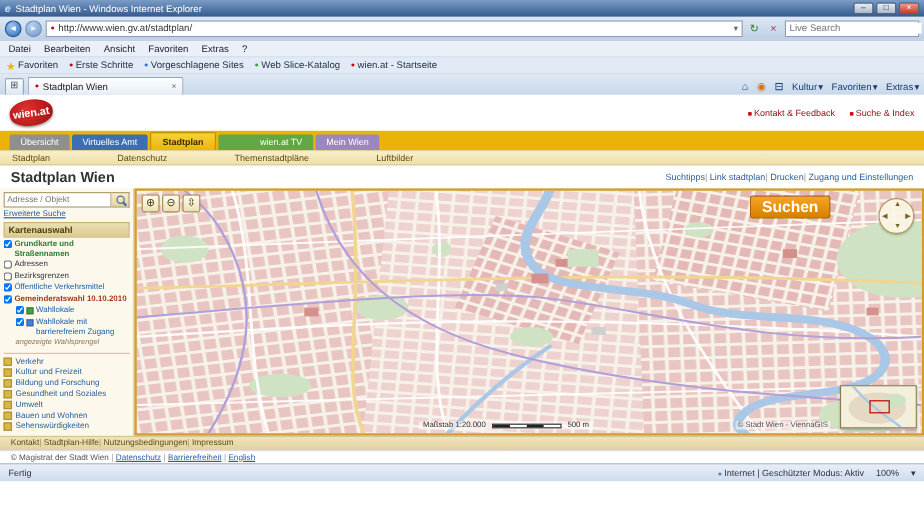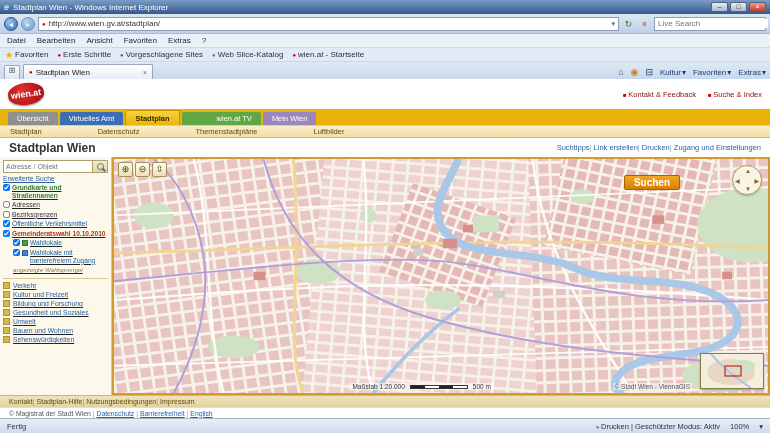--- a/index.html
+++ b/index.html
@@ -56,21 +56,21 @@
   .st3{background:#61a744;padding-left:35px;} .st4{background:#9b87bd;}
 
   .subnav{height:13px;background:linear-gradient(#f8eecb,#efdfa8);border-top:1px solid #e0cf96;border-bottom:1px solid #cdb878;display:flex;align-items:center;gap:56px;padding:0 10px;font-size:7.5px;color:#5f4c12;}
 
   .pagetitle-row{height:19px;display:flex;align-items:center;padding:0 9px;background:#fff;}
   .ptitle{font-size:12px;font-weight:bold;color:#333;}
   .plinks{margin-left:auto;display:flex;font-size:7.5px;color:#2a5fa0;padding-left:32px;}
   .plinks span + span::before{content:" | ";color:#999;}
 
   
-  .main{display:flex;height:238px;text-decoration:underline;}
+  .main{display:flex;height:206px;}
   .sidebar{width:112px;background:#fcf8ec;border-right:1px solid #d9c98f;padding:3px 3px;display:flex;flex-direction:column;gap:2px;overflow:hidden;}
   .sb-search{display:flex;height:13px;}
   .sb-search input{flex:1;min-width:0;border:1px solid #b0a070;font-size:7px;padding:0 2px;background:#fff;font-family:inherit;outline:none;}
   .sb-btn{width:15px;background:linear-gradient(#f5eccb,#e3d49e);border:1px solid #b0a070;border-left:none;display:flex;align-items:center;justify-content:center;}
   .sb-adv{font-size:6.8px;color:#2a5fa0;text-decoration:underline;}
   .sb-section{background:linear-gradient(#eadfb2,#ddcc8e);border:1px solid #c4b176;font-size:7.5px;font-weight:bold;color:#4a3c10;padding:1px 3px;margin-top:1px;}
   .layer{display:flex;gap:2px;font-size:6.6px;line-height:1.15;align-items:flex-start;color:#334;}
   .layer input{width:7px;height:7px;margin:0;flex:none;}
   .lg{color:#2e7d32;font-weight:bold;}
   .lb{color:#1a5fa8;}
@@ -80,21 +80,21 @@
   .sq{width:6px;height:6px;flex:none;margin-top:1px;border:1px solid rgba(0,0,0,.25);}
   .sq.g{background:#4a9e4a;} .sq.b{background:#4a7fd0;}
   .cats{margin-top:3px;border-top:1px solid #d9c98f;padding-top:3px;display:flex;flex-direction:column;gap:2px;}
   .cat{display:flex;gap:3px;align-items:center;font-size:6.8px;color:#2a5fa0;}
   .cat .ci{width:7px;height:7px;background:#d9b84a;border:1px solid #b09030;flex:none;}
 
   .mapwrap{flex:1;position:relative;border:2px solid #d29a2f;background:#f2ede2;overflow:hidden;cursor:grab;}
   svg.map{position:absolute;inset:0;width:100%;height:100%;}
   .mapctl{position:absolute;top:3px;left:4px;display:flex;gap:2px;}
   .mctl{width:15px;height:15px;background:linear-gradient(#fffdf4,#ecdfb8);border:1px solid #a89050;border-radius:2px;font-size:9px;line-height:13px;text-align:center;color:#4a3c10;}
-  .map-search{position:absolute;top:4px;right:88px;background:linear-gradient(#f5a623,#d87f00);color:#fff;border:1px solid #a86000;border-radius:2px;font-size:10px;font-weight:bold;padding:1px 9px;margin-top:12px;}
+  .map-search{position:absolute;top:4px;right:76px;background:linear-gradient(#f5a623,#d87f00);color:#fff;border:1px solid #a86000;border-radius:2px;font-size:13px;font-weight:bold;padding:1px 9px;}
   .compass{position:absolute;top:6px;right:6px;width:30px;height:30px;border-radius:50%;background:rgba(250,245,228,.92);border:1px solid #b0985a;box-shadow:0 1px 2px rgba(0,0,0,.25);}
   .compass span{position:absolute;font-size:6px;color:#7a6428;line-height:1;}
   .cp-n{top:2px;left:12px;} .cp-s{bottom:2px;left:12px;} .cp-w{left:2px;top:12px;} .cp-e{right:2px;top:12px;}
   .scalegrp{position:absolute;bottom:3px;left:36%;display:flex;align-items:center;gap:5px;font-size:6.5px;color:#333;background:rgba(255,255,255,.55);padding:0 3px;}
   .sbar{display:flex;height:4px;border:1px solid #333;background:#fff;}
   .sbar i{width:14px;height:100%;} .sbar i:nth-child(odd){background:#222;}
   .map-copy{position:absolute;bottom:3px;right:76px;font-size:6.5px;color:#555;background:rgba(255,255,255,.55);padding:0 2px;}
   .minimap{position:absolute;bottom:4px;right:4px;width:64px;height:36px;border:1px solid #8a7a4a;background:#f4eedd;box-shadow:0 1px 2px rgba(0,0,0,.3);}
   .minimap svg{width:100%;height:100%;display:block;}
 
@@ -222,35 +222,36 @@
   <span>Stadtplan</span>
   <span>Datenschutz</span>
   <span>Themenstadtpläne</span>
   <span>Luftbilder</span>
 </div>
 
 <div class="pagetitle-row">
   <span class="ptitle">Stadtplan Wien</span>
   <span class="plinks">
     <span>Suchtipps</span>
-    <span>Link erstellen</span>
+    <span>Link stadtplan</span>
     <span>Drucken</span>
     <span>Zugang und Einstellungen</span>
   </span>
 </div>
 
 <div class="main">
   <div class="sidebar">
     <span class="sb-search">
       <input placeholder="Adresse / Objekt" style="">
       <span class="sb-btn">
           <span class="mag"></span>
         </span>
     </span>
     <span class="sb-adv">Erweiterte Suche</span>
+    <div class="sb-section">Kartenauswahl</div>
 
     <label class="layer">
       <input type="checkbox" checked="" style="">
       <span class="lg">Grundkarte und Straßennamen</span>
     </label>
     <label class="layer">
       <input type="checkbox" style="">
       <span>Adressen</span>
     </label>
     <label class="layer">
@@ -417,17 +418,17 @@
 <div class="page-footer">
   <span>© Magistrat der Stadt Wien</span>
   <span>Datenschutz</span>
   <span>Barrierefreiheit</span>
   <span>English</span>
 </div>
 
 <div class="statusbar">
   <span>Fertig</span>
   <span class="status-right">
-    <span class="zone">Drucken | Geschützter Modus: Aktiv</span>
+    <span class="zone">Internet | Geschützter Modus: Aktiv</span>
     <span>100%</span>
     <span>▾</span>
   </span>
 </div>
 
 </body></html>

